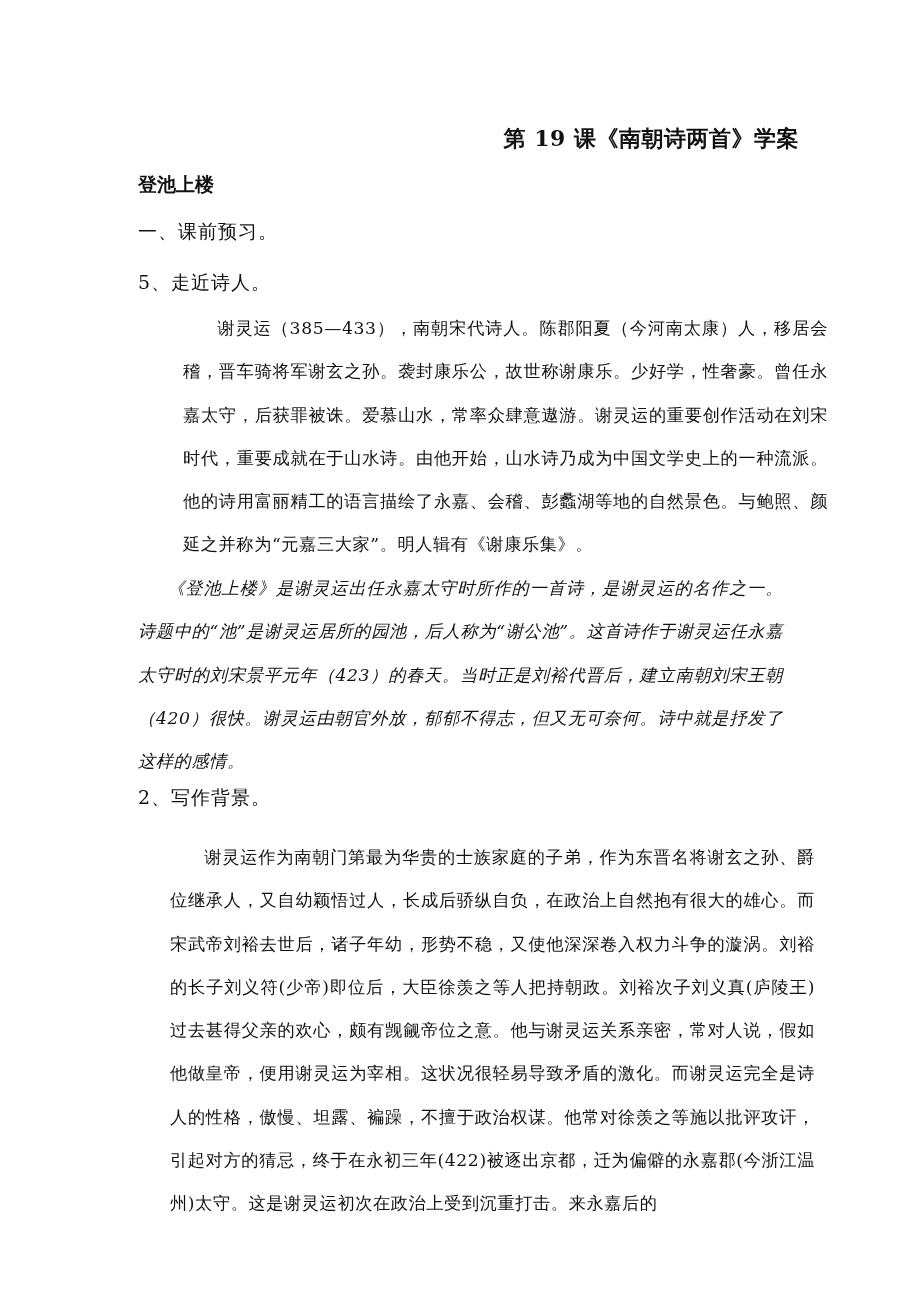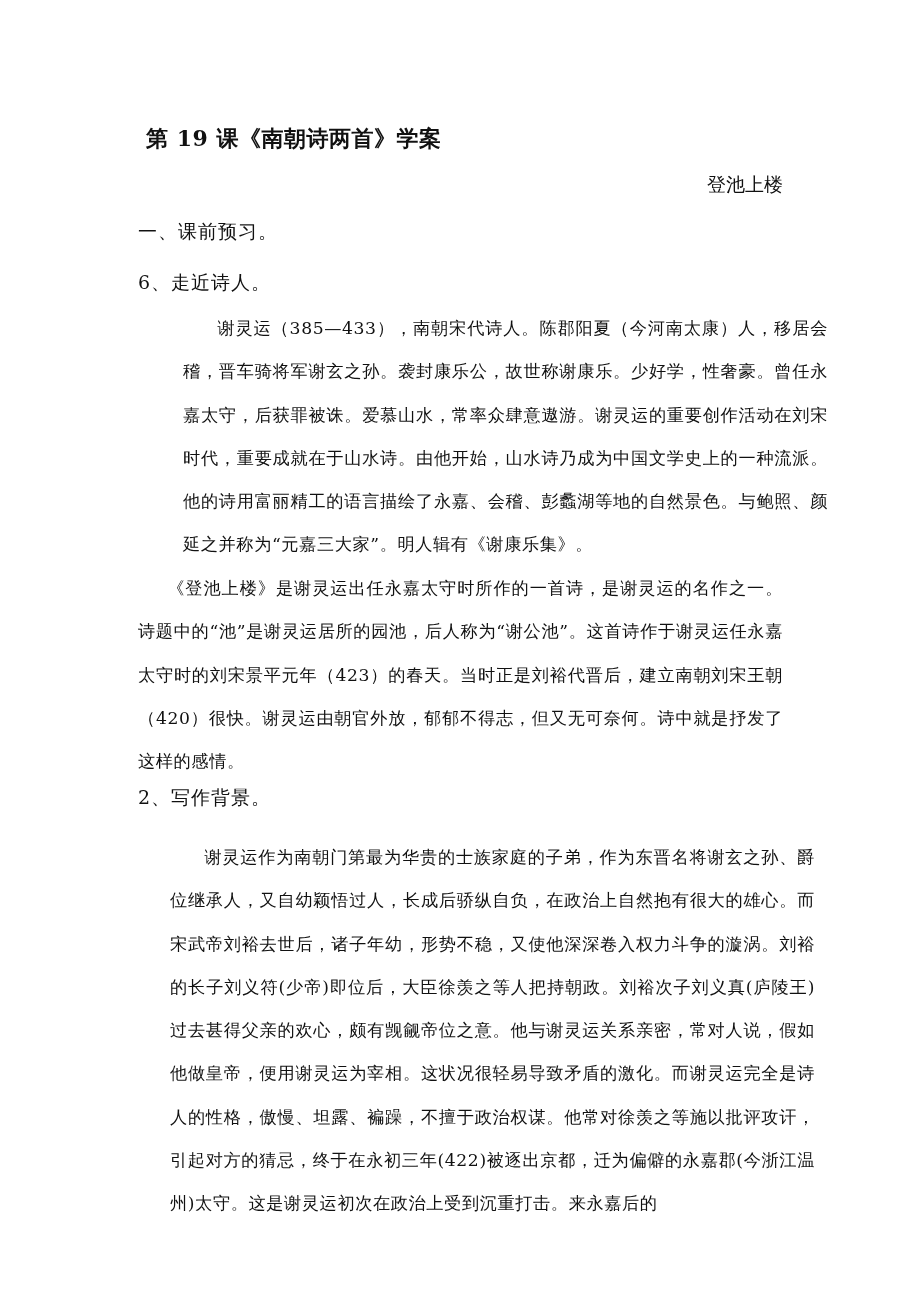--- a/index.html
+++ b/index.html
@@ -1,38 +1,38 @@
 <!DOCTYPE html>
 <html><head>
 <meta charset="utf-8">
 <style>
   html, body { margin:0; padding:0; background:#ffffff; }
   body { width:920px; height:1302px; position:relative; overflow:hidden;
          font-family: "DejaVu Serif", "Liberation Serif", serif; color:#111; }
   .page { position:absolute; left:138px; top:0; width:645px; }
-  .title { position:absolute; left:8px; width:645px; top:124px; text-align:left;
+  .title { position:absolute; left:16px; width:645px; top:124px; text-align:right;
            font-size:22px; font-weight:bold; letter-spacing:0.5px; }
-  .subtitle { position:absolute; left:0; width:645px; top:172px; text-align:right;
-              font-size:19px; font-weight:normal; }
+  .subtitle { position:absolute; left:0; width:645px; top:172px; text-align:left;
+              font-size:19px; font-weight:bold; }
   .heading { position:absolute; left:0; font-size:19px; letter-spacing:1px;text-align:right; }
   .para { position:absolute; left:0; width:645px; font-size:17.2px; line-height:43.3px;
           text-align:justify; text-indent:2em; letter-spacing:0.6px; }
   .para.noindent { text-indent:1.7em; }
 </style>
 </head>
 <body>
 
 <div class="page">
   <div class="title">第 19 课《南朝诗两首》学案</div>
   <div class="subtitle">登池上楼</div>
 
   <div class="heading" style="top:219px;">一、课前预习。</div>
 
-  <div class="heading" style="top:270px;">6、走近诗人。</div>
+  <div class="heading" style="top:270px;">5、走近诗人。</div>
 
   <div class="para" style="top:307px;margin-left:45px;">谢灵运（385—433），南朝宋代诗人。陈郡阳夏（今河南太康）人，移居会稽，晋车骑将军谢玄之孙。袭封康乐公，故世称谢康乐。少好学，性奢豪。曾任永嘉太守，后获罪被诛。爱慕山水，常率众肆意遨游。谢灵运的重要创作活动在刘宋时代，重要成就在于山水诗。由他开始，山水诗乃成为中国文学史上的一种流派。他的诗用富丽精工的语言描绘了永嘉、会稽、彭蠡湖等地的自然景色。与鲍照、颜延之并称为“元嘉三大家”。明人辑有《谢康乐集》。</div>
 
-  <div class="para noindent" style="top:567px;">《登池上楼》是谢灵运出任永嘉太守时所作的一首诗，是谢灵运的名作之一。诗题中的“池”是谢灵运居所的园池，后人称为“谢公池”。这首诗作于谢灵运任永嘉太守时的刘宋景平元年（423）的春天。当时正是刘裕代晋后，建立南朝刘宋王朝（420）很快。谢灵运由朝官外放，郁郁不得志，但又无可奈何。诗中就是抒发了这样的感情。</div>
+  <div class="para noindent" style="top:567px;font-style:italic;">《登池上楼》是谢灵运出任永嘉太守时所作的一首诗，是谢灵运的名作之一。诗题中的“池”是谢灵运居所的园池，后人称为“谢公池”。这首诗作于谢灵运任永嘉太守时的刘宋景平元年（423）的春天。当时正是刘裕代晋后，建立南朝刘宋王朝（420）很快。谢灵运由朝官外放，郁郁不得志，但又无可奈何。诗中就是抒发了这样的感情。</div>
 
   <div class="heading" style="top:753px;margin-top:32px;">2、写作背景。</div>
 
   <div class="para" style="top:836px;margin-left:32px;">谢灵运作为南朝门第最为华贵的士族家庭的子弟，作为东晋名将谢玄之孙、爵位继承人，又自幼颖悟过人，长成后骄纵自负，在政治上自然抱有很大的雄心。而宋武帝刘裕去世后，诸子年幼，形势不稳，又使他深深卷入权力斗争的漩涡。刘裕的长子刘义符(少帝)即位后，大臣徐羡之等人把持朝政。刘裕次子刘义真(庐陵王)过去甚得父亲的欢心，颇有觊觎帝位之意。他与谢灵运关系亲密，常对人说，假如他做皇帝，便用谢灵运为宰相。这状况很轻易导致矛盾的激化。而谢灵运完全是诗人的性格，傲慢、坦露、褊躁，不擅于政治权谋。他常对徐羡之等施以批评攻讦，引起对方的猜忌，终于在永初三年(422)被逐出京都，迁为偏僻的永嘉郡(今浙江温州)太守。这是谢灵运初次在政治上受到沉重打击。来永嘉后的</div>
 </div>
 
 </body></html>

